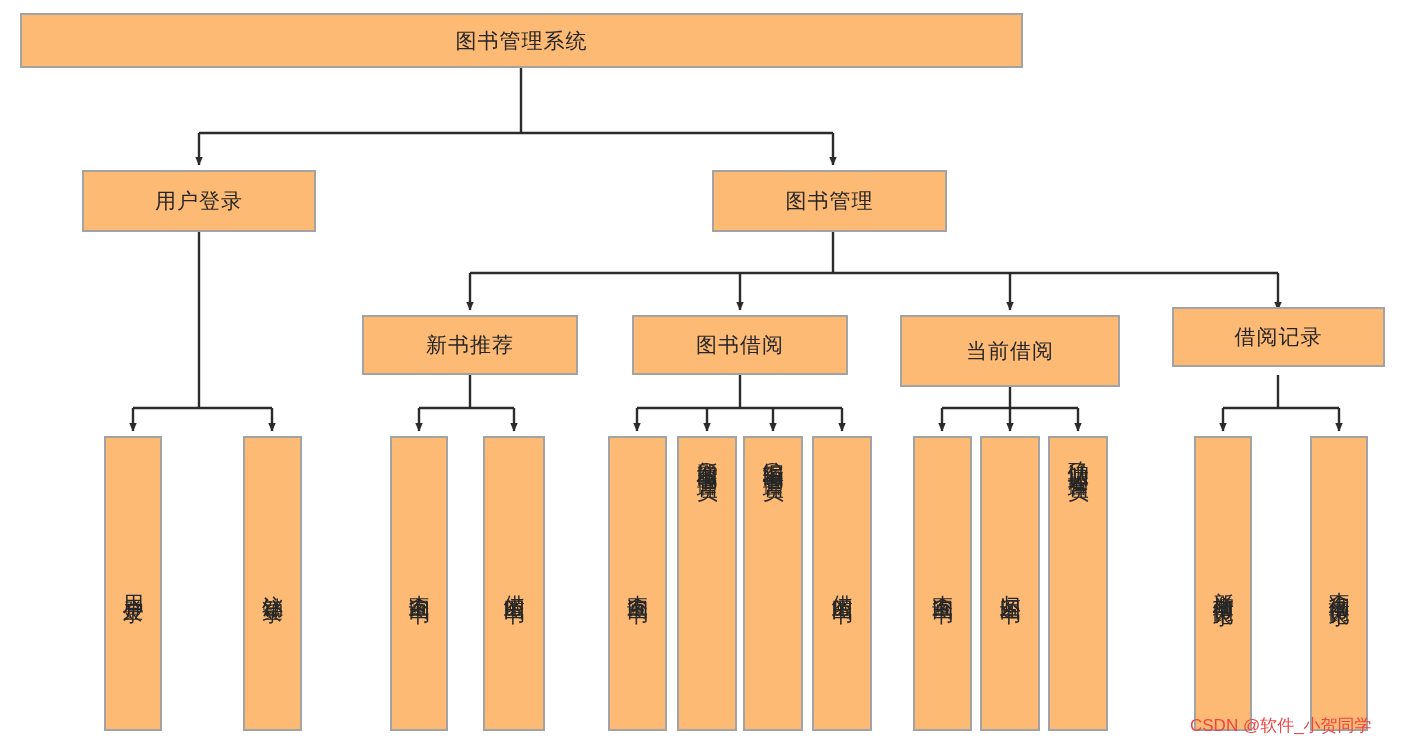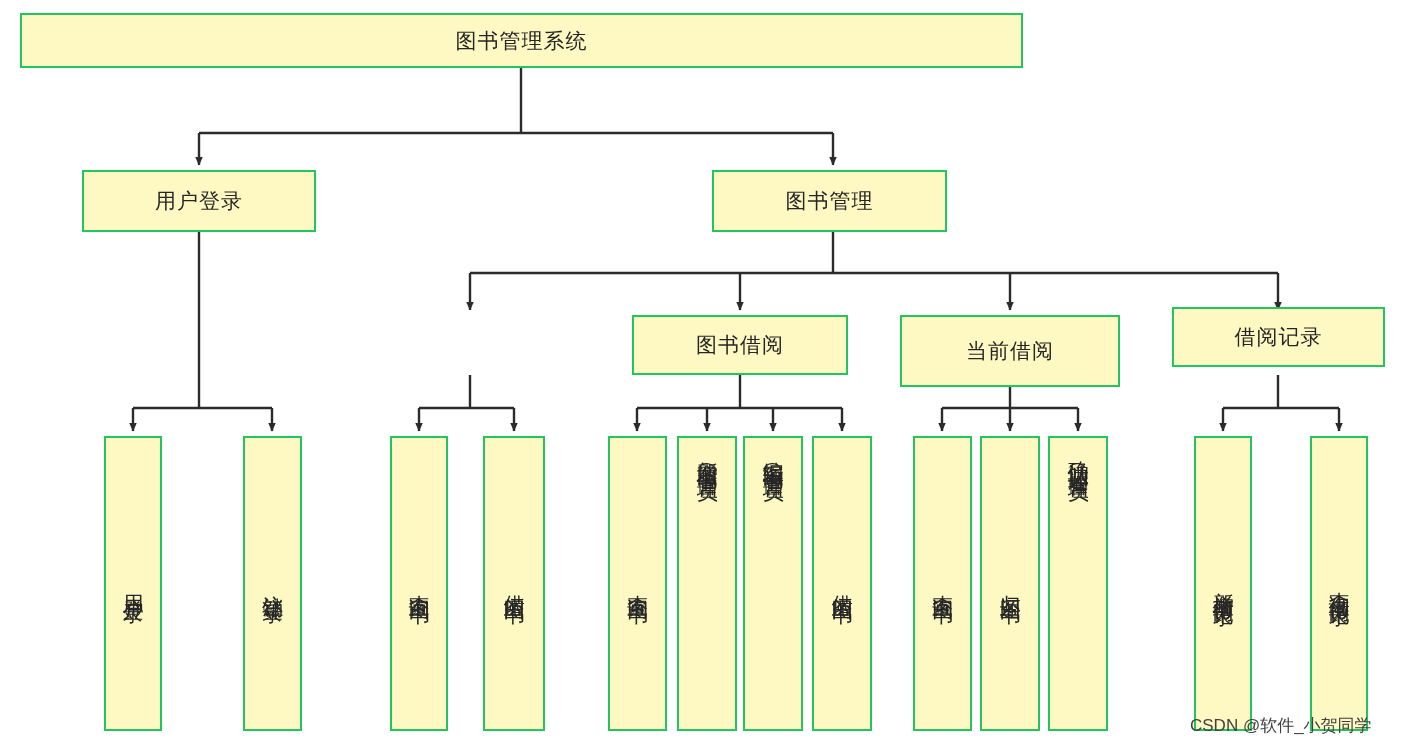--- a/index.html
+++ b/index.html
@@ -22,22 +22,22 @@
     position: absolute;
     left: 0;
     top: 0;
     width: 1405px;
     height: 747px;
     pointer-events: none;
   }
   .node {
     position: absolute;
     box-sizing: border-box;
-    background: #fef9c3;
-    border: 2px solid #22c55e;
+    background: #fdba74;
+    border: 2px solid #a3a3a3;
     display: flex;
     align-items: center;
     justify-content: center;
     color: #262626;
     z-index: 2;
   }
   .node-h {
     font-size: 21px;
     letter-spacing: 1px;
     white-space: nowrap;
@@ -63,21 +63,21 @@
   
   .node-v.centered {
     align-items: center;
     padding-top: 0;
   }
   .watermark {
     position: absolute;
     left: 1190px;
     top: 714px;
     font-size: 17px;
-    color: #404040;
+    color: #ef4444;
     white-space: nowrap;
     z-index: 3;
     font-family: "Liberation Sans", "DejaVu Sans", sans-serif;
   }
 </style>
 </head>
 <body>
 
 <div id="canvas">
 
@@ -135,20 +135,23 @@
     <span>图书管理系统</span>
   </div>
 
   <div class="node node-h" style="left:82px; top:170px; width:234px; height:62px;">
     <span>用户登录</span>
   </div>
   <div class="node node-h" style="left:712px; top:170px; width:235px; height:62px;">
     <span>图书管理</span>
   </div>
 
+  <div class="node node-h" style="left:362px; top:315px; width:216px; height:60px;">
+    <span>新书推荐</span>
+  </div>
   <div class="node node-h" style="left:632px; top:315px; width:216px; height:60px;">
     <span>图书借阅</span>
   </div>
   <div class="node node-h" style="left:900px; top:315px; width:220px; height:72px;">
     <span>当前借阅</span>
   </div>
   <div class="node node-h" style="left:1172px; top:307px; width:213px; height:60px;">
     <span>借阅记录</span>
   </div>
 

